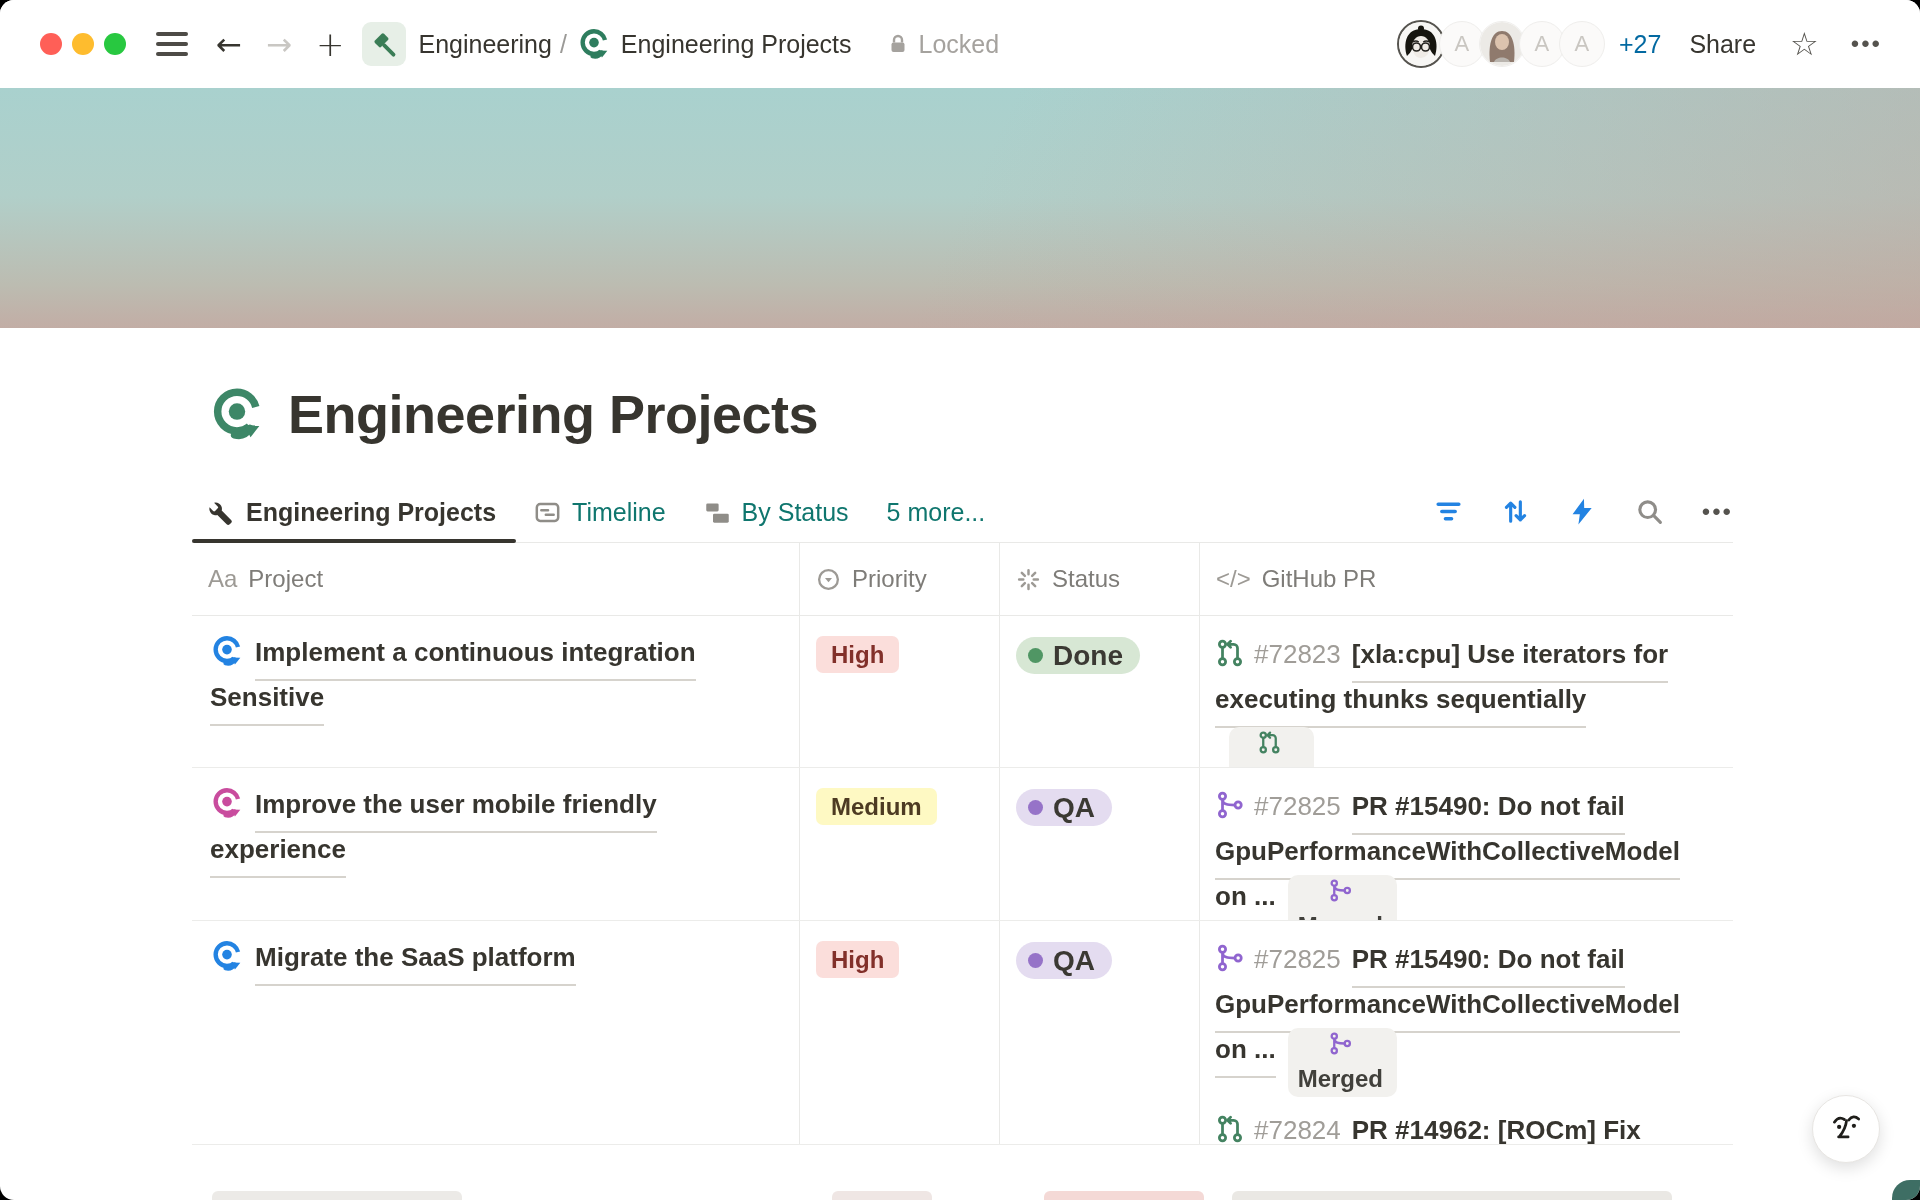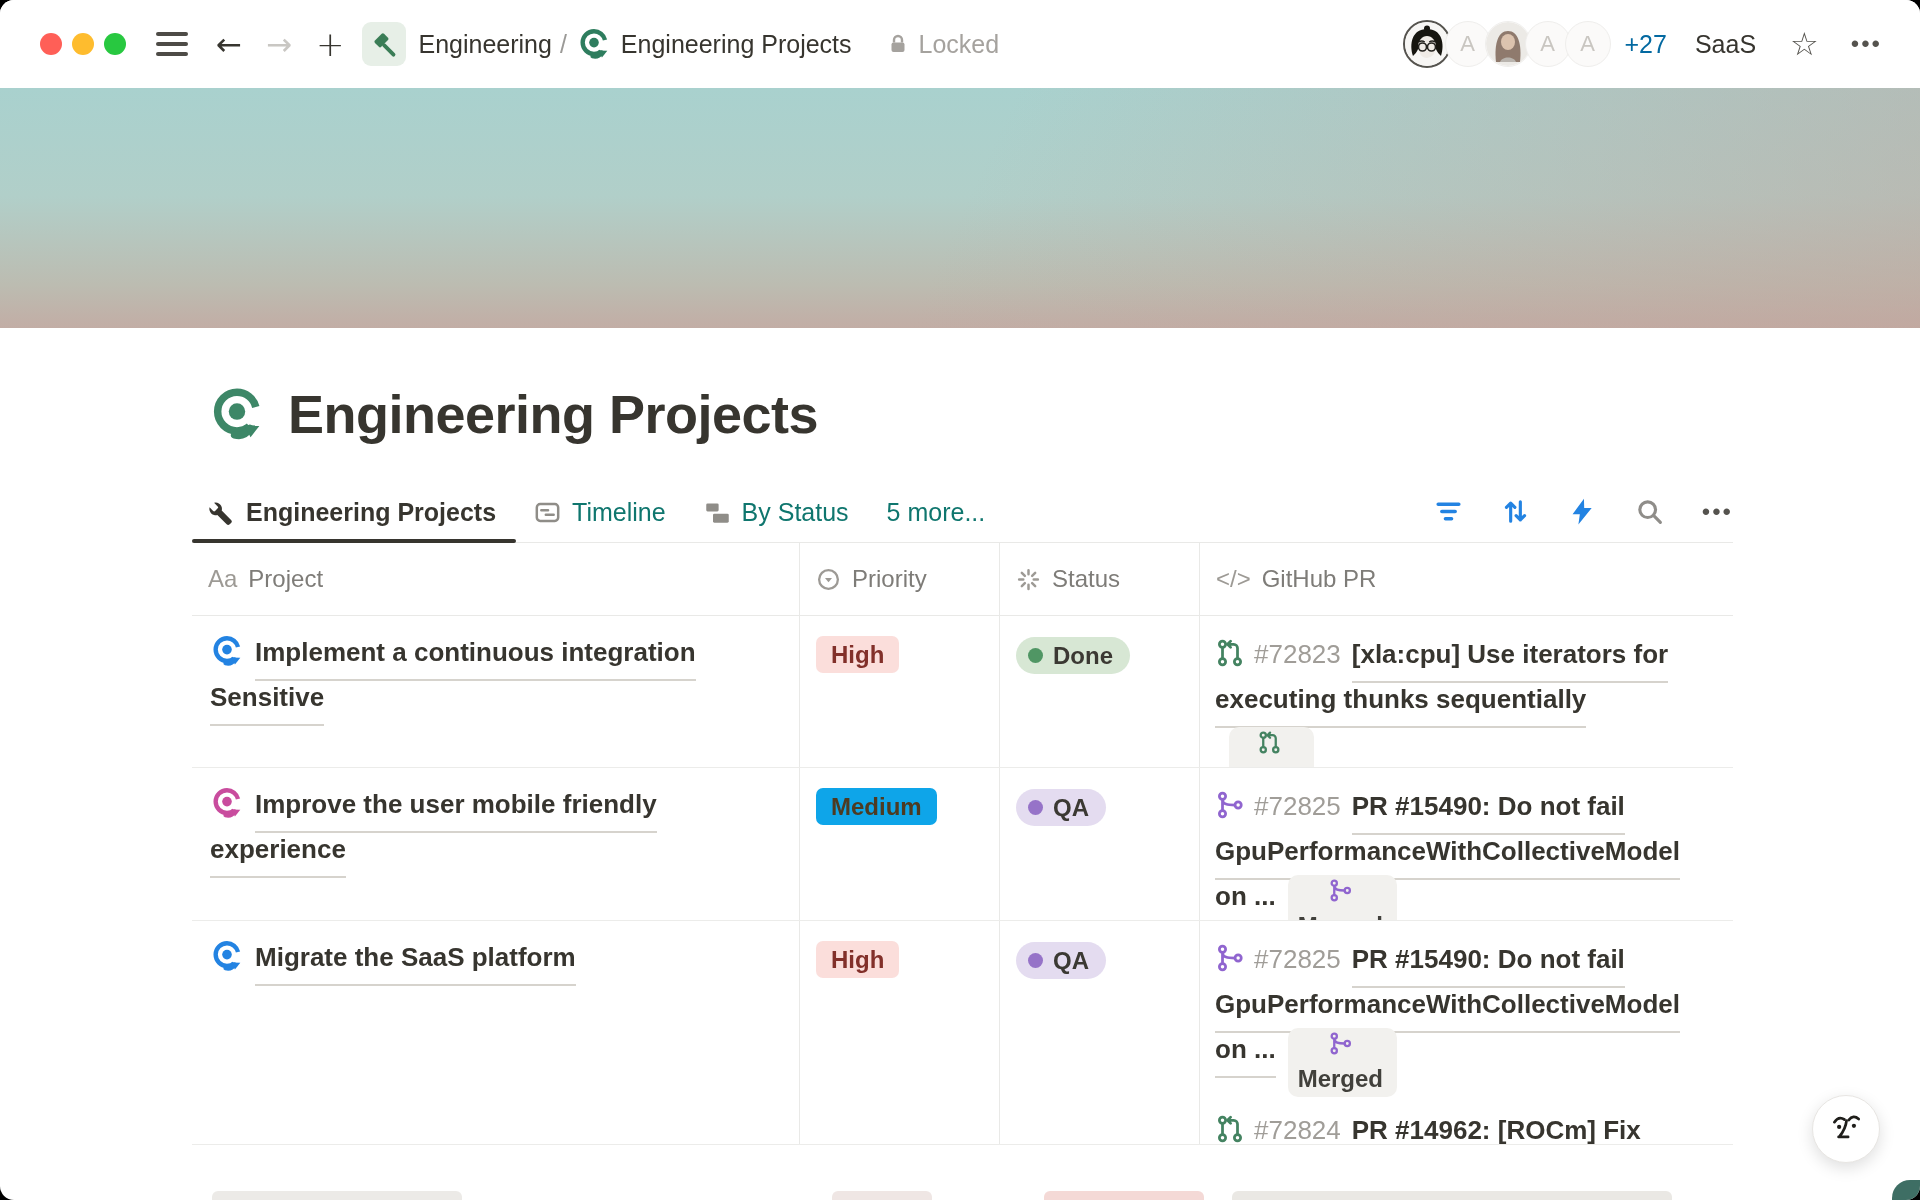--- a/index.html
+++ b/index.html
@@ -68,21 +68,21 @@
   .cell{box-sizing:border-box;padding:16px 14px 0 16px;font-size:26px;line-height:45px;}
   .c-project{width:608px;padding-left:18px;padding-top:14px;}
   .c-priority{width:200px;}
   .c-status{width:200px;}
   .c-github{width:533px;padding-left:15px;}
   .proj-icon{width:34px;height:34px;vertical-align:-7px;margin-right:11px;}
   .ulink{font-weight:700;color:#37352f;border-bottom:2px solid #d6d3cd;padding-bottom:12px;
          -webkit-box-decoration-break:clone;box-decoration-break:clone;cursor:pointer;}
   .p-chip{display:inline-block;padding:3px 15px;border-radius:7px;font-size:24px;font-weight:700;line-height:31px;cursor:pointer;}
   .s-pill{display:inline-flex;align-items:center;gap:10px;padding:3px 17px 3px 12px;border-radius:20px;
-          font-size:24px;font-weight:700;line-height:31px;color:#3b3933;cursor:pointer;}
+          font-size:28px;font-weight:700;line-height:31px;color:#3b3933;cursor:pointer;}
   .s-pill .dot{width:15px;height:15px;border-radius:50%;flex:none;}
   .pr-entry{margin-bottom:11px;}
   .pr-ic{width:30px;height:30px;vertical-align:-5px;margin-right:9px;}
   .pr-num{color:#a09d98;margin-right:11px;}
   .pr-chip{display:inline-flex;align-items:center;gap:8px;background:#f2f1ee;border-radius:10px;
            padding:3px 14px 3px 10px;font-size:24px;font-weight:700;line-height:30px;color:#41403b;
            vertical-align:2px;margin-left:12px;cursor:pointer;flex-direction:column;}
   .pr-chip .ic{width:25px;height:25px;}
   .chipline{margin-left:14px;margin-top:4px;}
   .chipline .pr-chip{margin-left:0;}
@@ -225,21 +225,21 @@
           <circle cx="22" cy="22" r="22" fill="#eceae6"></circle>
           <path d="M10 40 C8 22 12 9 22 9 C32 9 36 22 34 40 Z" fill="#8f7a6d"></path>
           <ellipse cx="22" cy="20" rx="7" ry="8" fill="#dcc3ae"></ellipse>
           <path d="M14 40 c2 -6 14 -6 16 0 Z" fill="#b9b4ae"></path>
         </svg>
       </span>
       <span class="av">A</span>
       <span class="av">A</span>
     </div>
     <span class="overflow">+27</span>
-    <span class="share">SaaS</span>
+    <span class="share">Share</span>
     <span class="star glyph">☆</span>
     <span class="moredots">•••</span>
   </header>
 
   <div class="cover"></div>
 
   <main class="content">
     <div class="page-head">
       <svg class="page-icon">
           <use href="#i-cycle"></use>
@@ -329,21 +329,21 @@
                       <use href="#i-pr-open"></use>
                     </svg>
                     <span>Open</span>
                   </span></div></div>
             </div>
           </div>
           <div class="row">
             <div class="cell c-project bR"><span><svg class="proj-icon" style="color: rgb(201, 76, 158);">
                   <use href="#i-cycle"></use>
                 </svg><span class="ulink">Improve the user mobile friendly</span><br><span class="ulink">experience</span></span></div>
-            <div class="cell c-priority bR"><span class="p-chip" style="background: #0ea5e9; color: rgb(77, 59, 34);">Medium</span></div>
+            <div class="cell c-priority bR"><span class="p-chip" style="background: #fef9c3; color: rgb(77, 59, 34);">Medium</span></div>
             <div class="cell c-status bR"><span class="s-pill" style="background: rgb(228, 220, 240);">
                 <span class="dot" style="background: rgb(150, 115, 200);"></span>
                 <span>QA</span>
               </span></div>
             <div class="cell c-github">
               <div class="pr-entry"><svg class="pr-ic" style="color: rgb(144, 101, 207);">
                   <use href="#i-pr-merge"></use>
                 </svg><span class="pr-num">#72825</span><span class="ulink">PR #15490: Do not fail</span><br><span class="ulink">GpuPerformanceWithCollectiveModel</span><br><span class="ulink">on ...</span><span class="pr-chip">
                   <svg class="ic" style="color: rgb(144, 101, 207);">
                     <use href="#i-pr-merge"></use>

